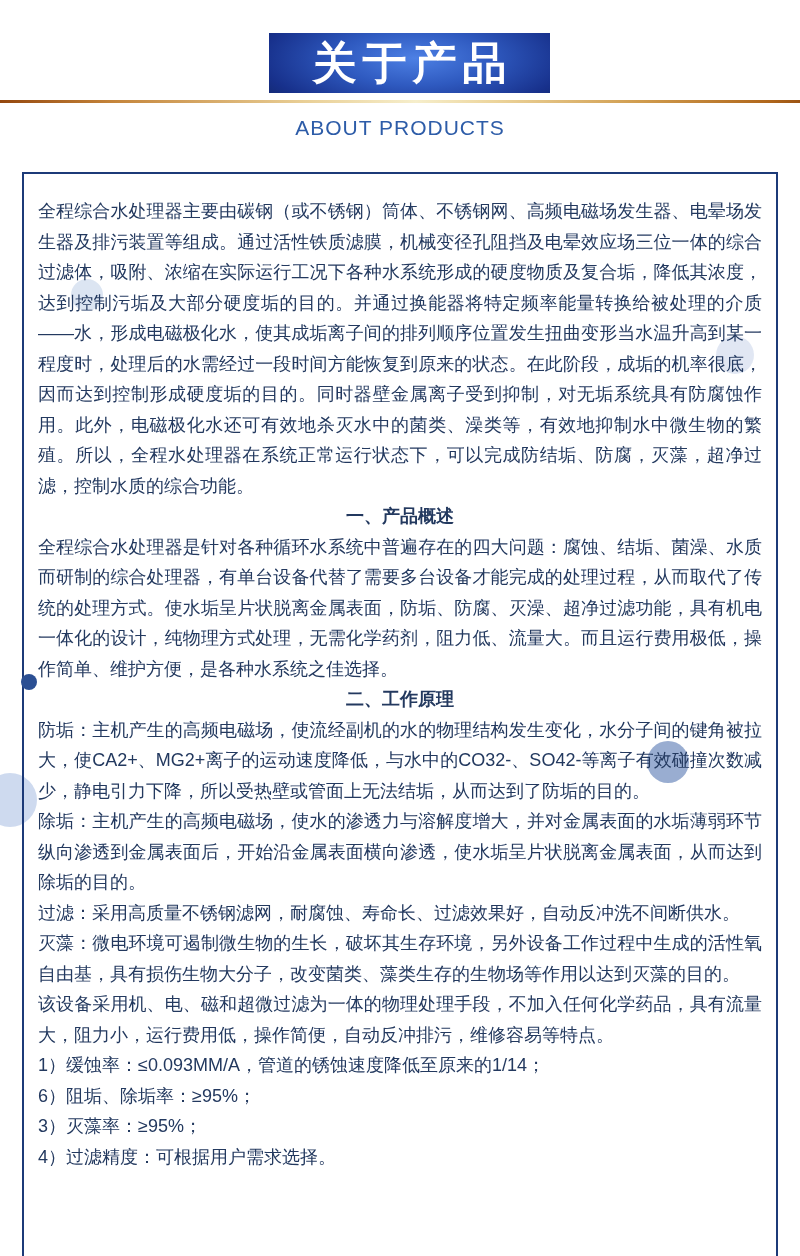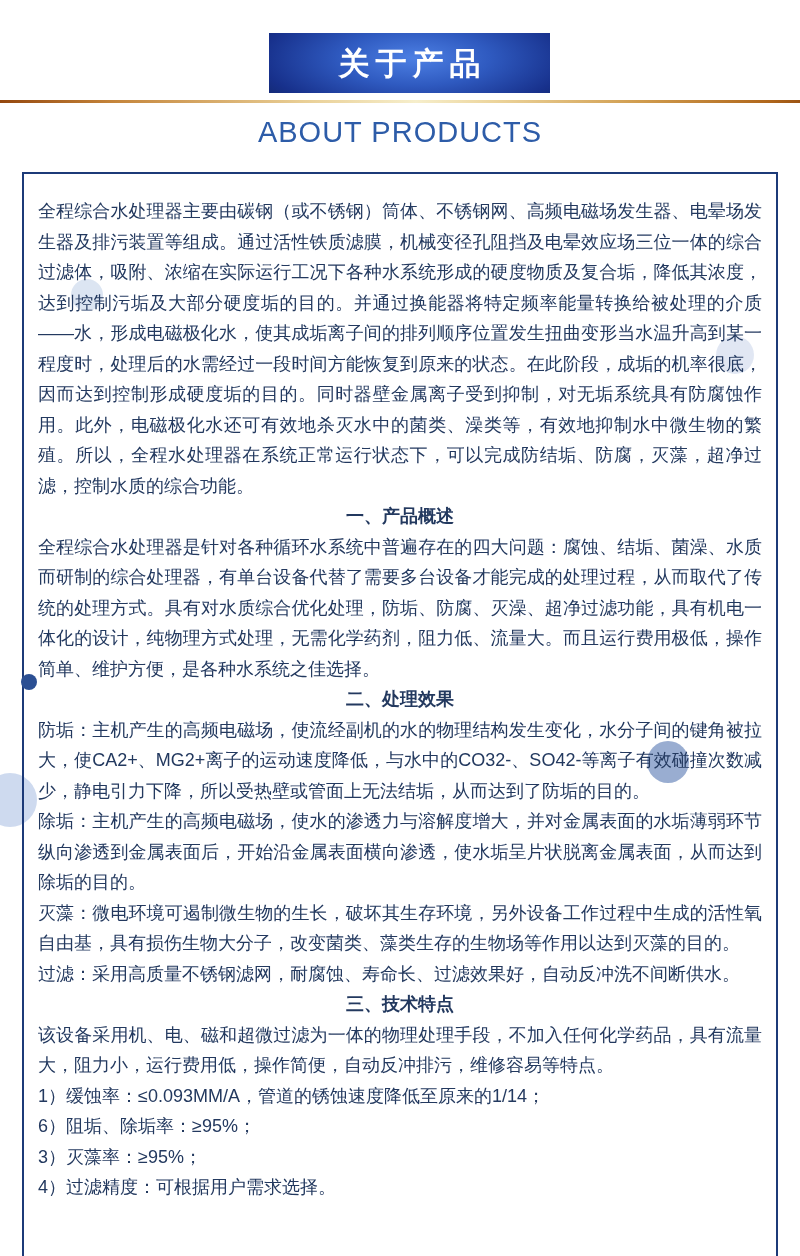--- a/index.html
+++ b/index.html
@@ -19,39 +19,39 @@
   }
   .banner{
     position:absolute;left:269px;top:33px;
     width:281px;height:60px;
     background:radial-gradient(ellipse 70% 120% at 52% 42%, #4d80e4 0%, #2f5ac0 38%, #17308b 78%, #102563 100%);
     display:flex;align-items:center;justify-content:center;
     z-index:3;
   }
   .banner-title{
     color:#ffffff;
-    font-size:31px;
+    font-size:44px;
     font-weight:bold;
     letter-spacing:6px;
     text-indent:6px;
     line-height:1;
     text-align:center;
   }
   .gold-line{
     position:absolute;left:0;top:100px;
     width:800px;height:3px;
     background:linear-gradient(90deg,#94470e 0%,#c4843a 14%,#e9cf96 38%,#f6eecb 52%,#ecd49b 62%,#d09c4e 80%,#b0671c 96%,#9c5413 100%);
     z-index:2;
   }
   .subtitle{
     position:absolute;left:0;top:116px;
     width:800px;
     text-align:center;
     color:var(--accent_blue);
-    font-size:29px;
+    font-size:21px;
     letter-spacing:1px;
     z-index:2;
   }
   .content-box{
     position:absolute;
     left:22px;top:172px;
     width:756px;height:1100px; 
     border:2px solid var(--border_navy);
     border-bottom:none;
     background:transparent;
@@ -91,27 +91,26 @@
   <div class="banner-title">关于产品</div>
 </div>
 <div class="gold-line"></div>
 <div class="subtitle">ABOUT PRODUCTS</div>
 
 <div class="content-box">
   <div class="doc">
     <p class="para">全程综合水处理器主要由碳钢（或不锈钢）筒体、不锈钢网、高频电磁场发生器、电晕场发生器及排污装置等组成。通过活性铁质滤膜，机械变径孔阻挡及电晕效应场三位一体的综合过滤体，吸附、浓缩在实际运行工况下各种水系统形成的硬度物质及复合垢，降低其浓度，达到控制污垢及大部分硬度垢的目的。并通过换能器将特定频率能量转换给被处理的介质——水，形成电磁极化水，使其成垢离子间的排列顺序位置发生扭曲变形当水温升高到某一程度时，处理后的水需经过一段时间方能恢复到原来的状态。在此阶段，成垢的机率很底，因而达到控制形成硬度垢的目的。同时器壁金属离子受到抑制，对无垢系统具有防腐蚀作用。此外，电磁极化水还可有效地杀灭水中的菌类、澡类等，有效地抑制水中微生物的繁殖。所以，全程水处理器在系统正常运行状态下，可以完成防结垢、防腐，灭藻，超净过滤，控制水质的综合功能。</p>
     <div id="sections">
         <div class="heading">一、产品概述</div>
-        <p class="para">全程综合水处理器是针对各种循环水系统中普遍存在的四大问题：腐蚀、结垢、菌澡、水质而研制的综合处理器，有单台设备代替了需要多台设备才能完成的处理过程，从而取代了传统的处理方式。具有对水质综合优化处理，防垢、防腐、灭澡、超净过滤功能，具有机电一体化的设计，纯物理方式处理，无需化学药剂，阻力低、流量大。而且运行费用极低，操作简单、维护方便，是各种水系统之佳选择。</p>
-        <div class="heading">二、处理效果</div>
+        <p class="para">全程综合水处理器是针对各种循环水系统中普遍存在的四大问题：腐蚀、结垢、菌澡、水质而研制的综合处理器，有单台设备代替了需要多台设备才能完成的处理过程，从而取代了传统的处理方式。使水垢呈片状脱离金属表面，防垢、防腐、灭澡、超净过滤功能，具有机电一体化的设计，纯物理方式处理，无需化学药剂，阻力低、流量大。而且运行费用极低，操作简单、维护方便，是各种水系统之佳选择。</p>
+        <div class="heading">二、工作原理</div>
         <p class="para">防垢：主机产生的高频电磁场，使流经副机的水的物理结构发生变化，水分子间的键角被拉大，使CA2+、MG2+离子的运动速度降低，与水中的CO32-、SO42-等离子有效碰撞次数减少，静电引力下降，所以受热壁或管面上无法结垢，从而达到了防垢的目的。</p>
         <p class="para">除垢：主机产生的高频电磁场，使水的渗透力与溶解度增大，并对金属表面的水垢薄弱环节纵向渗透到金属表面后，开始沿金属表面横向渗透，使水垢呈片状脱离金属表面，从而达到除垢的目的。</p>
+        <p class="para">过滤：采用高质量不锈钢滤网，耐腐蚀、寿命长、过滤效果好，自动反冲洗不间断供水。</p>
         <p class="para">灭藻：微电环境可遏制微生物的生长，破坏其生存环境，另外设备工作过程中生成的活性氧自由基，具有损伤生物大分子，改变菌类、藻类生存的生物场等作用以达到灭藻的目的。</p>
-        <p class="para">过滤：采用高质量不锈钢滤网，耐腐蚀、寿命长、过滤效果好，自动反冲洗不间断供水。</p>
-        <div class="heading">三、技术特点</div>
         <p class="para">该设备采用机、电、磁和超微过滤为一体的物理处理手段，不加入任何化学药品，具有流量大，阻力小，运行费用低，操作简便，自动反冲排污，维修容易等特点。</p>
         <p class="para">1）缓蚀率：≤0.093MM/A，管道的锈蚀速度降低至原来的1/14；</p>
         <p class="para">6）阻垢、除垢率：≥95%；</p>
         <p class="para">3）灭藻率：≥95%；</p>
         <p class="para">4）过滤精度：可根据用户需求选择。</p>
       </div>
   </div>
 </div>
 
 </body></html>

